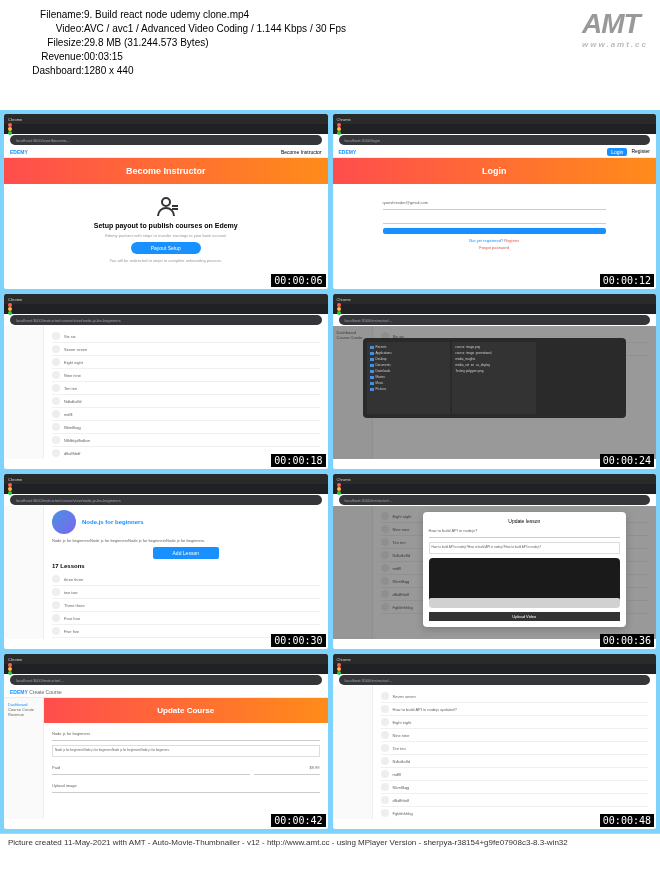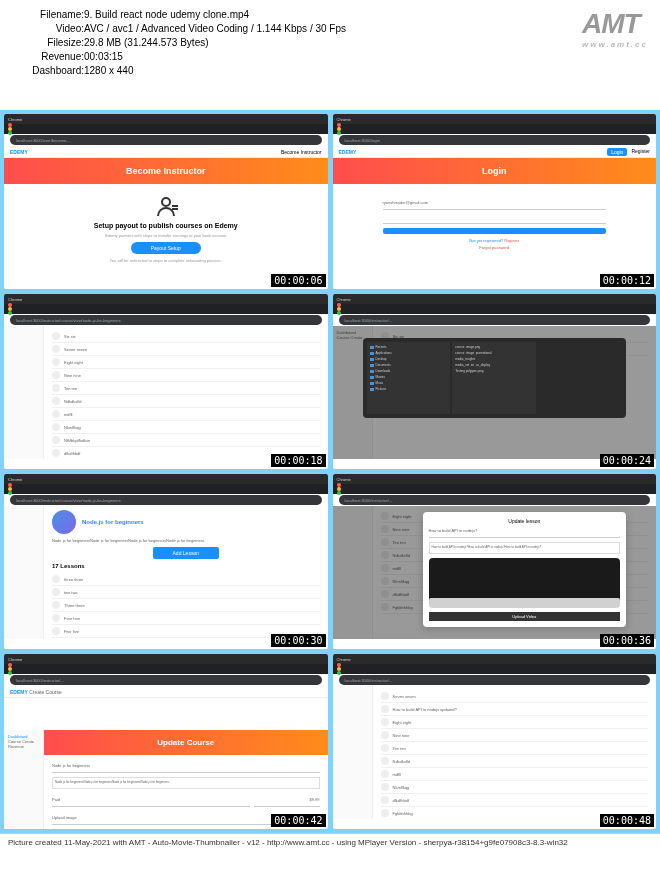--- a/index.html
+++ b/index.html
@@ -380,21 +380,21 @@
         <div class="dots">
           <div class="dot r"></div>
           <div class="dot y"></div>
           <div class="dot g"></div>
         </div>
       </div>
     <div class="urlbar">localhost:3000/instructor/...</div>
     <div class="navbar">
         <span><span class="brand">EDEMY</span> <span style="color:#666;">Create Course</span></span>
       </div>
-    <div class="layout-side" style="height:121px;margin-top:32px;">
+    <div class="layout-side" style="height:121px;">
       <div class="sidebar">
           <div style="color:#1890ff;">Dashboard</div>
           <div>Course Create</div>
           <div>Revenue</div>
         </div>
       <div class="main-content" style="padding:0;">
         <div class="hero" style="font-size:8px;">Update Course</div>
         <div style="padding:4px 8px;">
           <div class="input-line">Node js for beginners</div>
           <div style="border:1px solid #ddd;padding:2px;font-size:3px;height:12px;color:#666;">Node js for beginnersNode js for beginnersNode js for beginnersNode js for beginners.</div>

